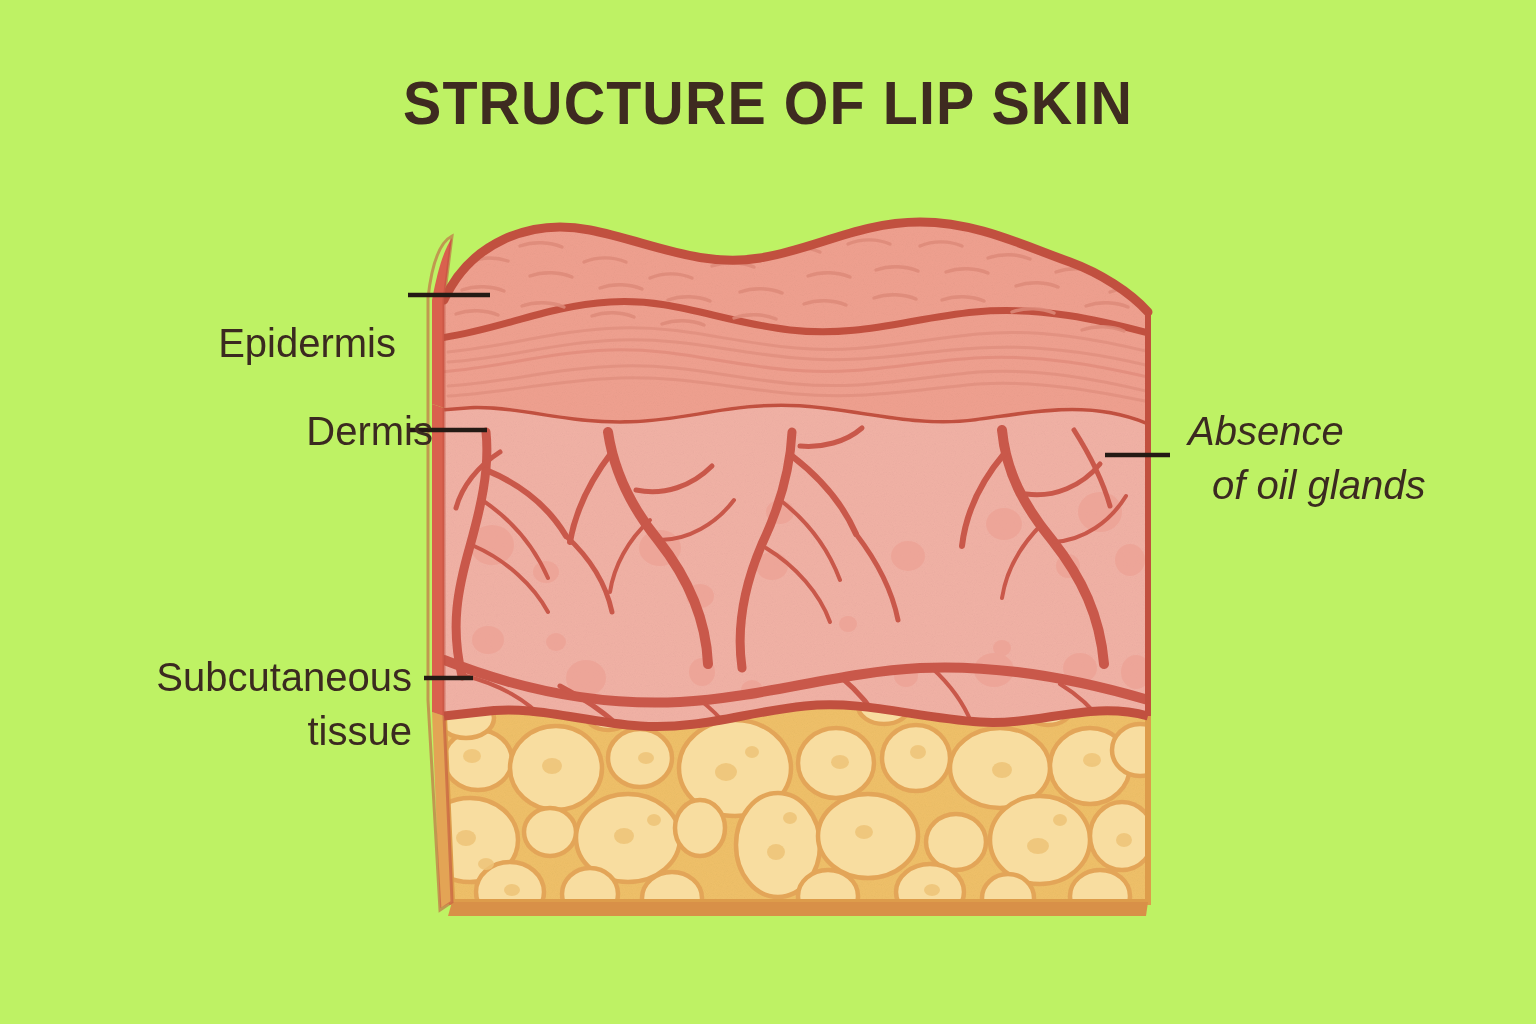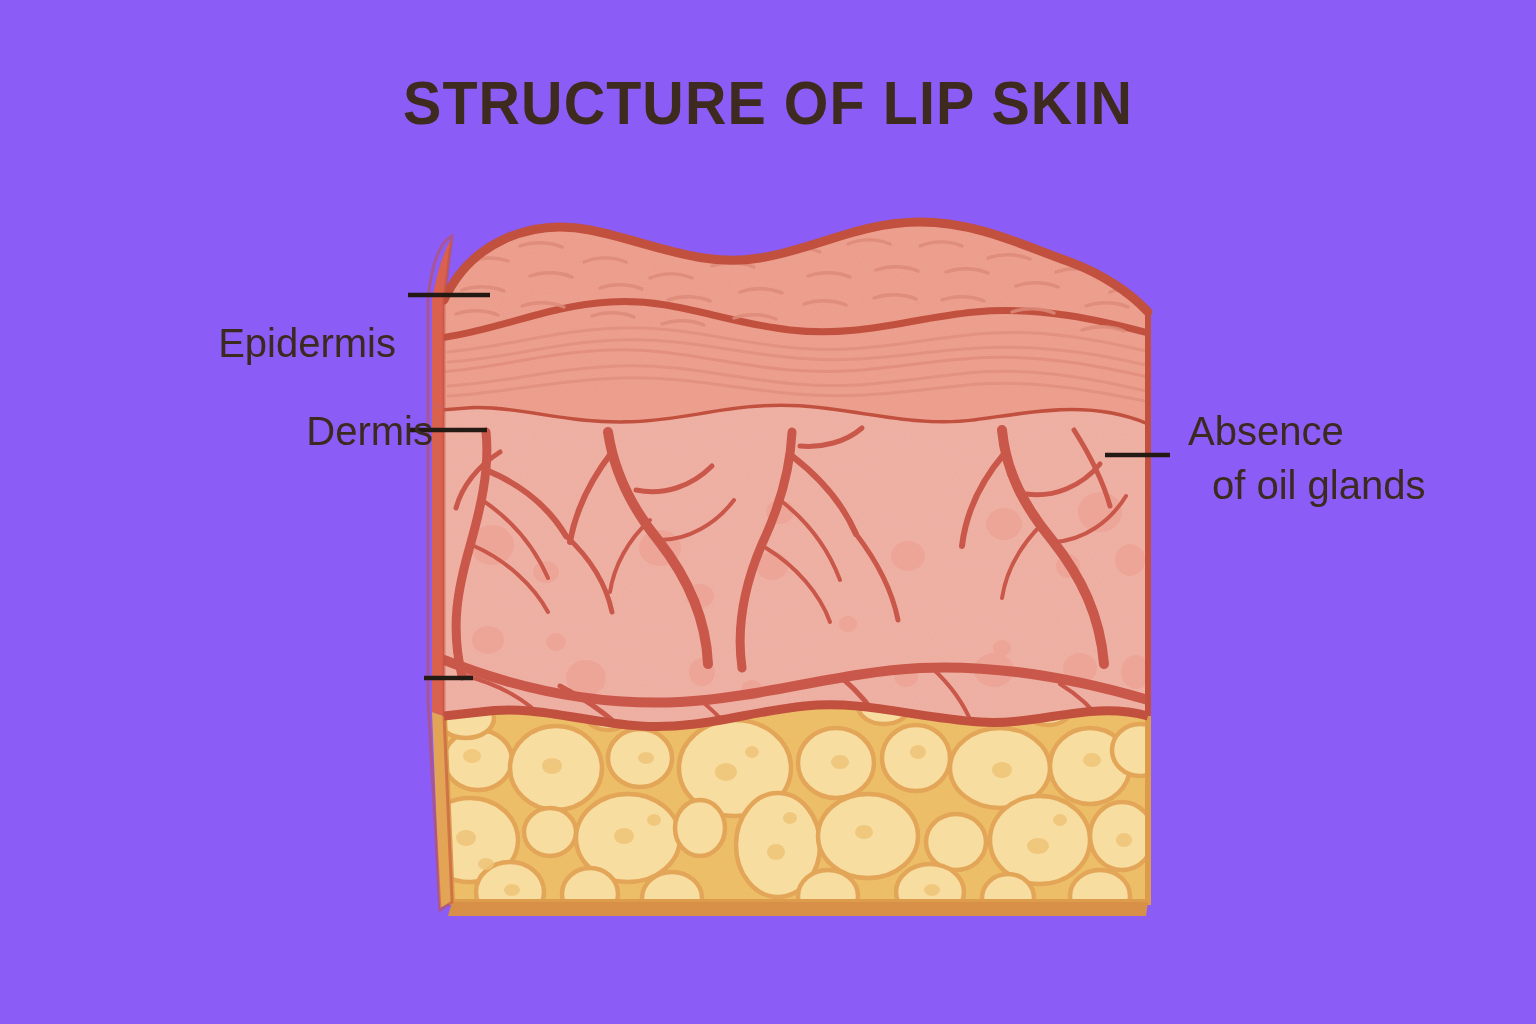--- a/index.html
+++ b/index.html
@@ -39,33 +39,33 @@
   }
   .label {
     position: absolute;
     color: #3b2a20;
     font-family: "Liberation Sans", sans-serif;
     font-size: 40px;
     line-height: 54px;
     white-space: nowrap;
   }
   .label.right-align { text-align: right; }
-  .label.left-align { text-align: left; }
+  .label.left-align { text-align: left; font-style: italic; }
   .lbl-line2-right { display: block; text-align: right; }
 
   #svg-scene {
     position: absolute;
     left: 0;
     top: 0;
   }
 </style>
 </head>
 <body style="background: rgb(251, 248, 233);">
 
-<div id="stage" style="background: #8b5cf6;">
+<div id="stage" style="background: #bef264;">
 
   <div id="diagram-title">STRUCTURE OF LIP SKIN</div>
 
   <svg id="svg-scene" width="1536" height="1024" viewBox="0 0 1536 1024">
     <defs>
 
       <filter id="grain" x="-5%" y="-5%" width="110%" height="110%">
         <feTurbulence type="fractalNoise" baseFrequency="0.9" numOctaves="3" seed="7" result="n"></feTurbulence>
         <feColorMatrix in="n" type="saturate" values="0"></feColorMatrix>
         <feComponentTransfer result="g">
@@ -349,19 +349,23 @@
       <line x1="408" y1="430" x2="487" y2="430"></line>
       <line x1="424" y1="678" x2="473" y2="678"></line>
       <line x1="1105" y1="455" x2="1170" y2="455"></line>
     </g>
   </svg>
 
   <div class="label right-align" style="left: 0px; top: 268px; width: 396px; margin-top: 48px;">Epidermis</div>
 
   <div class="label right-align" style="left: 0px; top: 404px; width: 396px; padding-left: 37px;">Dermis</div>
 
+  <div class="label" style="left: 0px; top: 650px; width: 412px;">
+    <span style="display:block; text-align:right; padding-right:0px;">Subcutaneous</span>
+    <span class="lbl-line2-right" style="padding-right:0px;">tissue</span>
+  </div>
 
   <div class="label left-align" style="left: 1188px; top: 404px; width: 340px;">
     <span style="display:block;">Absence</span>
     <span style="display:block;margin-left:24px;">of oil glands</span>
   </div>
 
 </div>
 
 </body></html>

